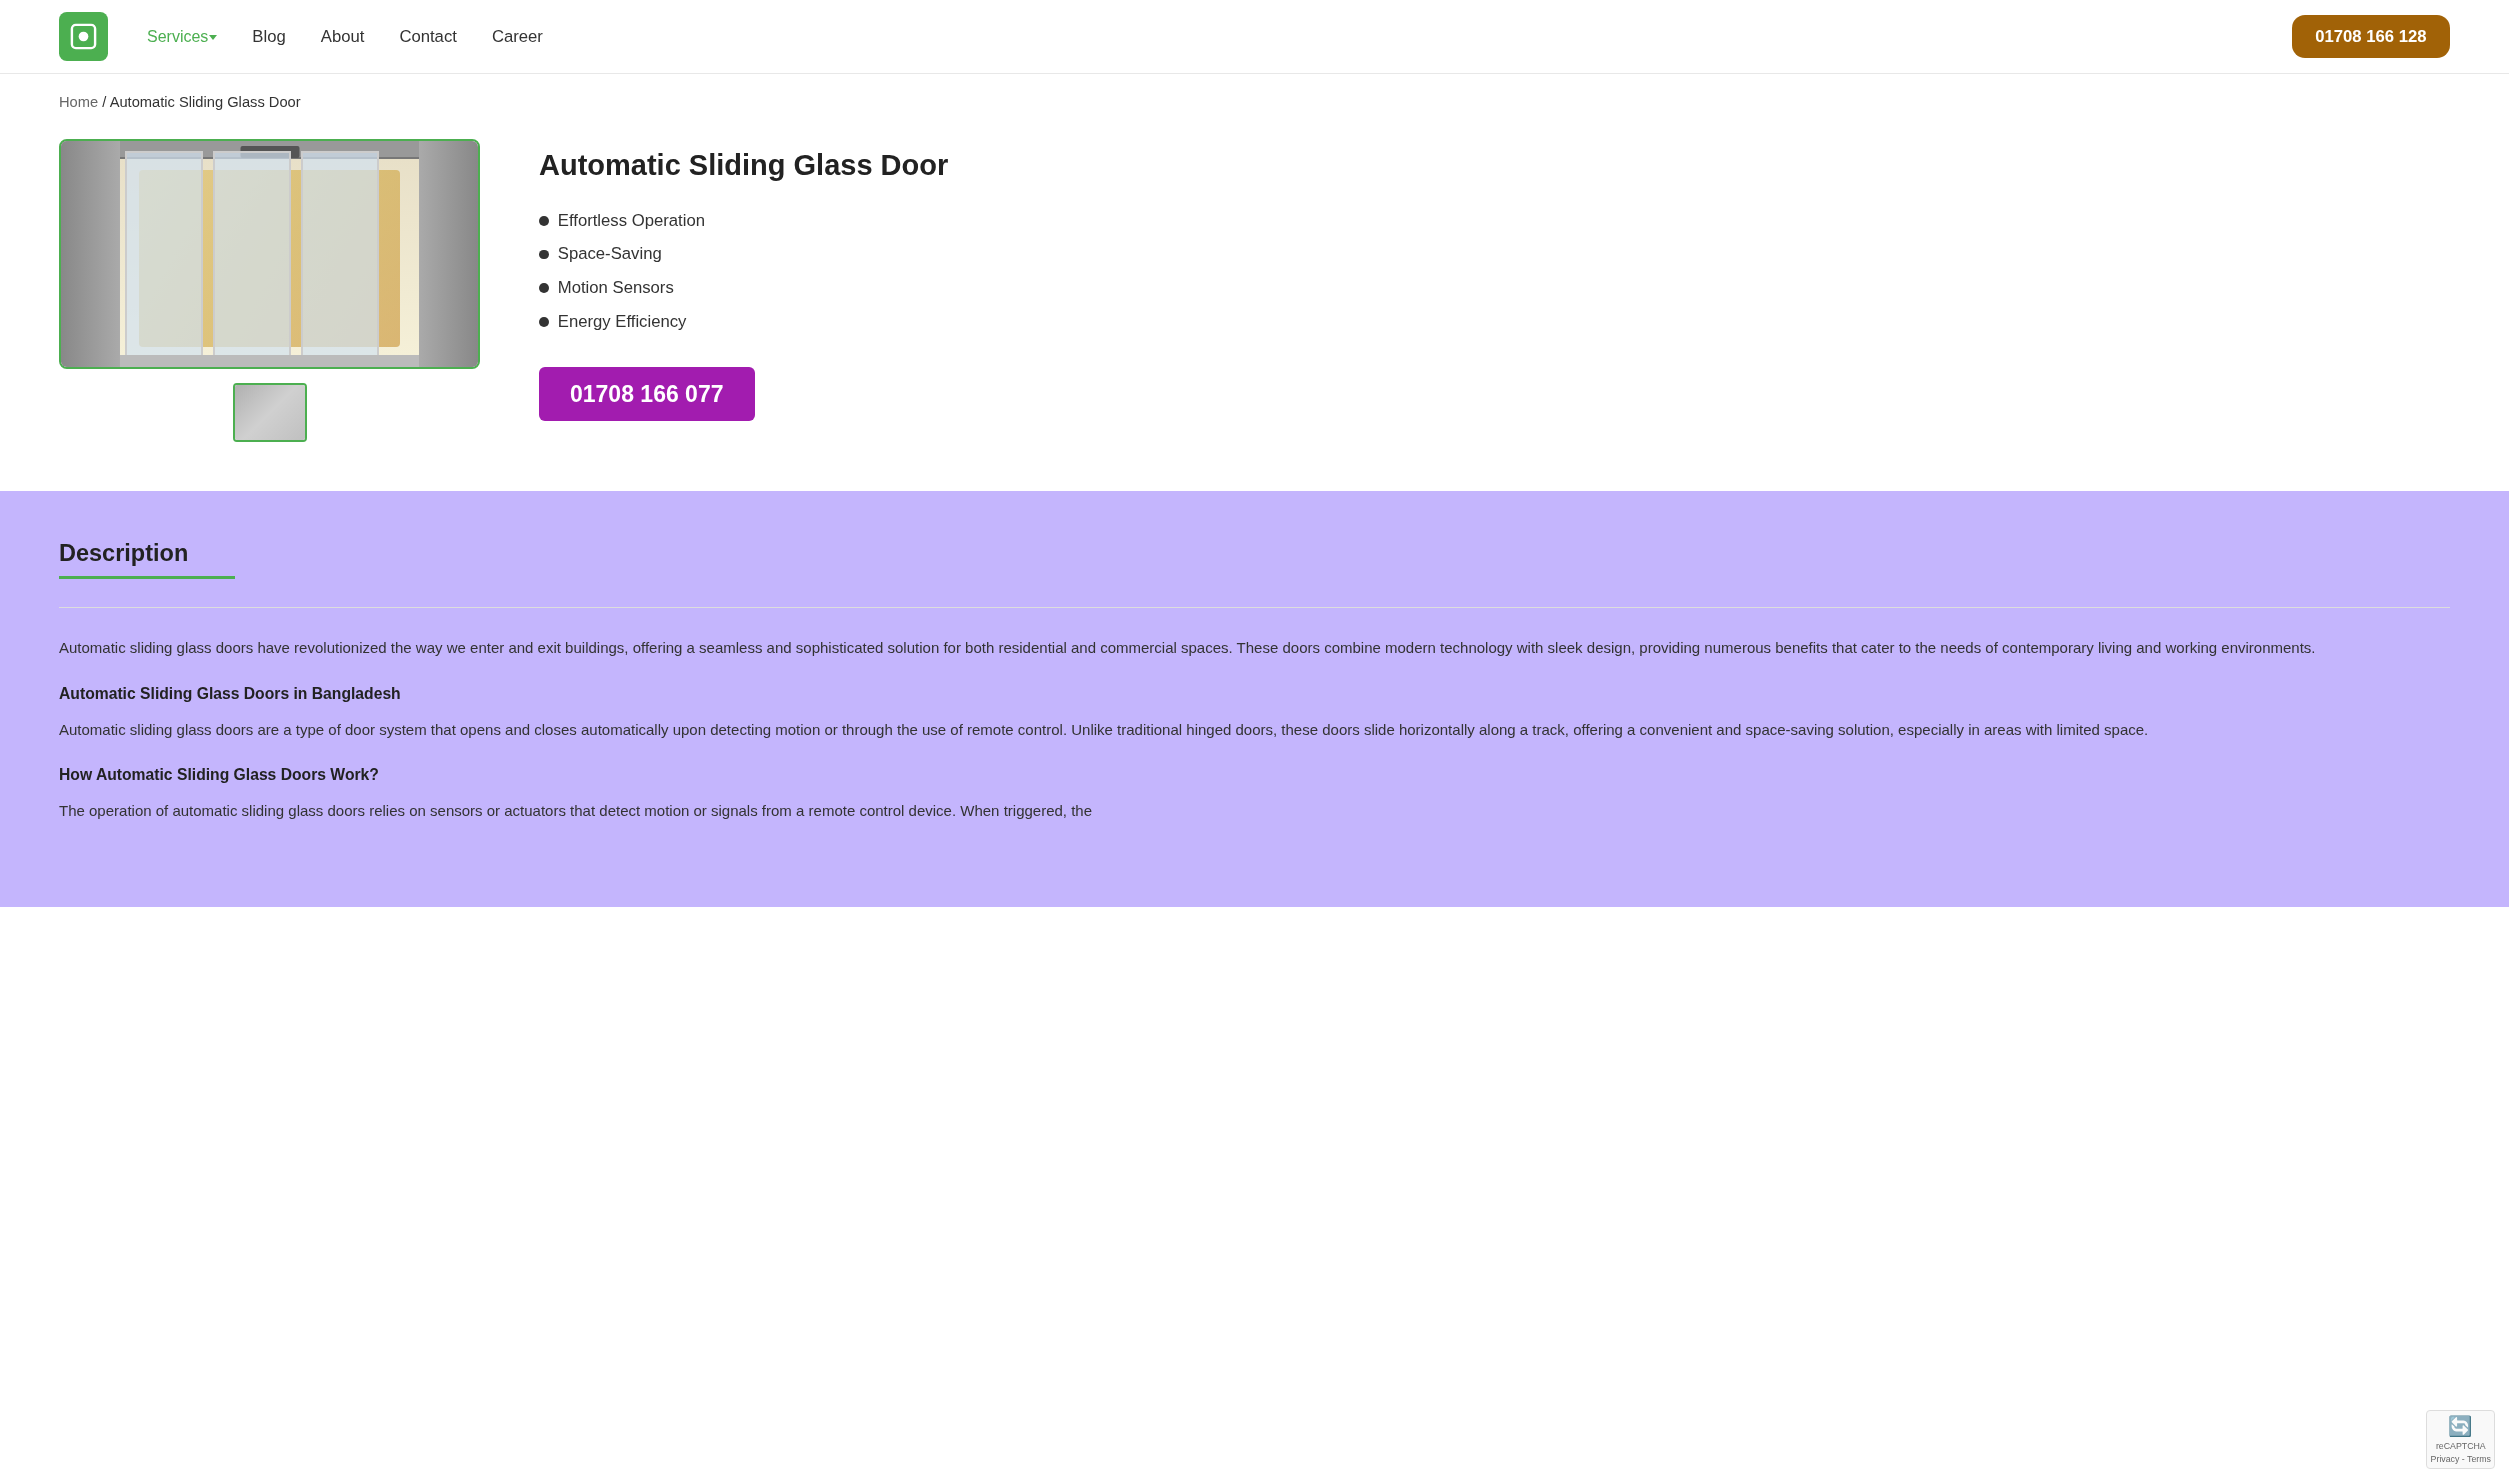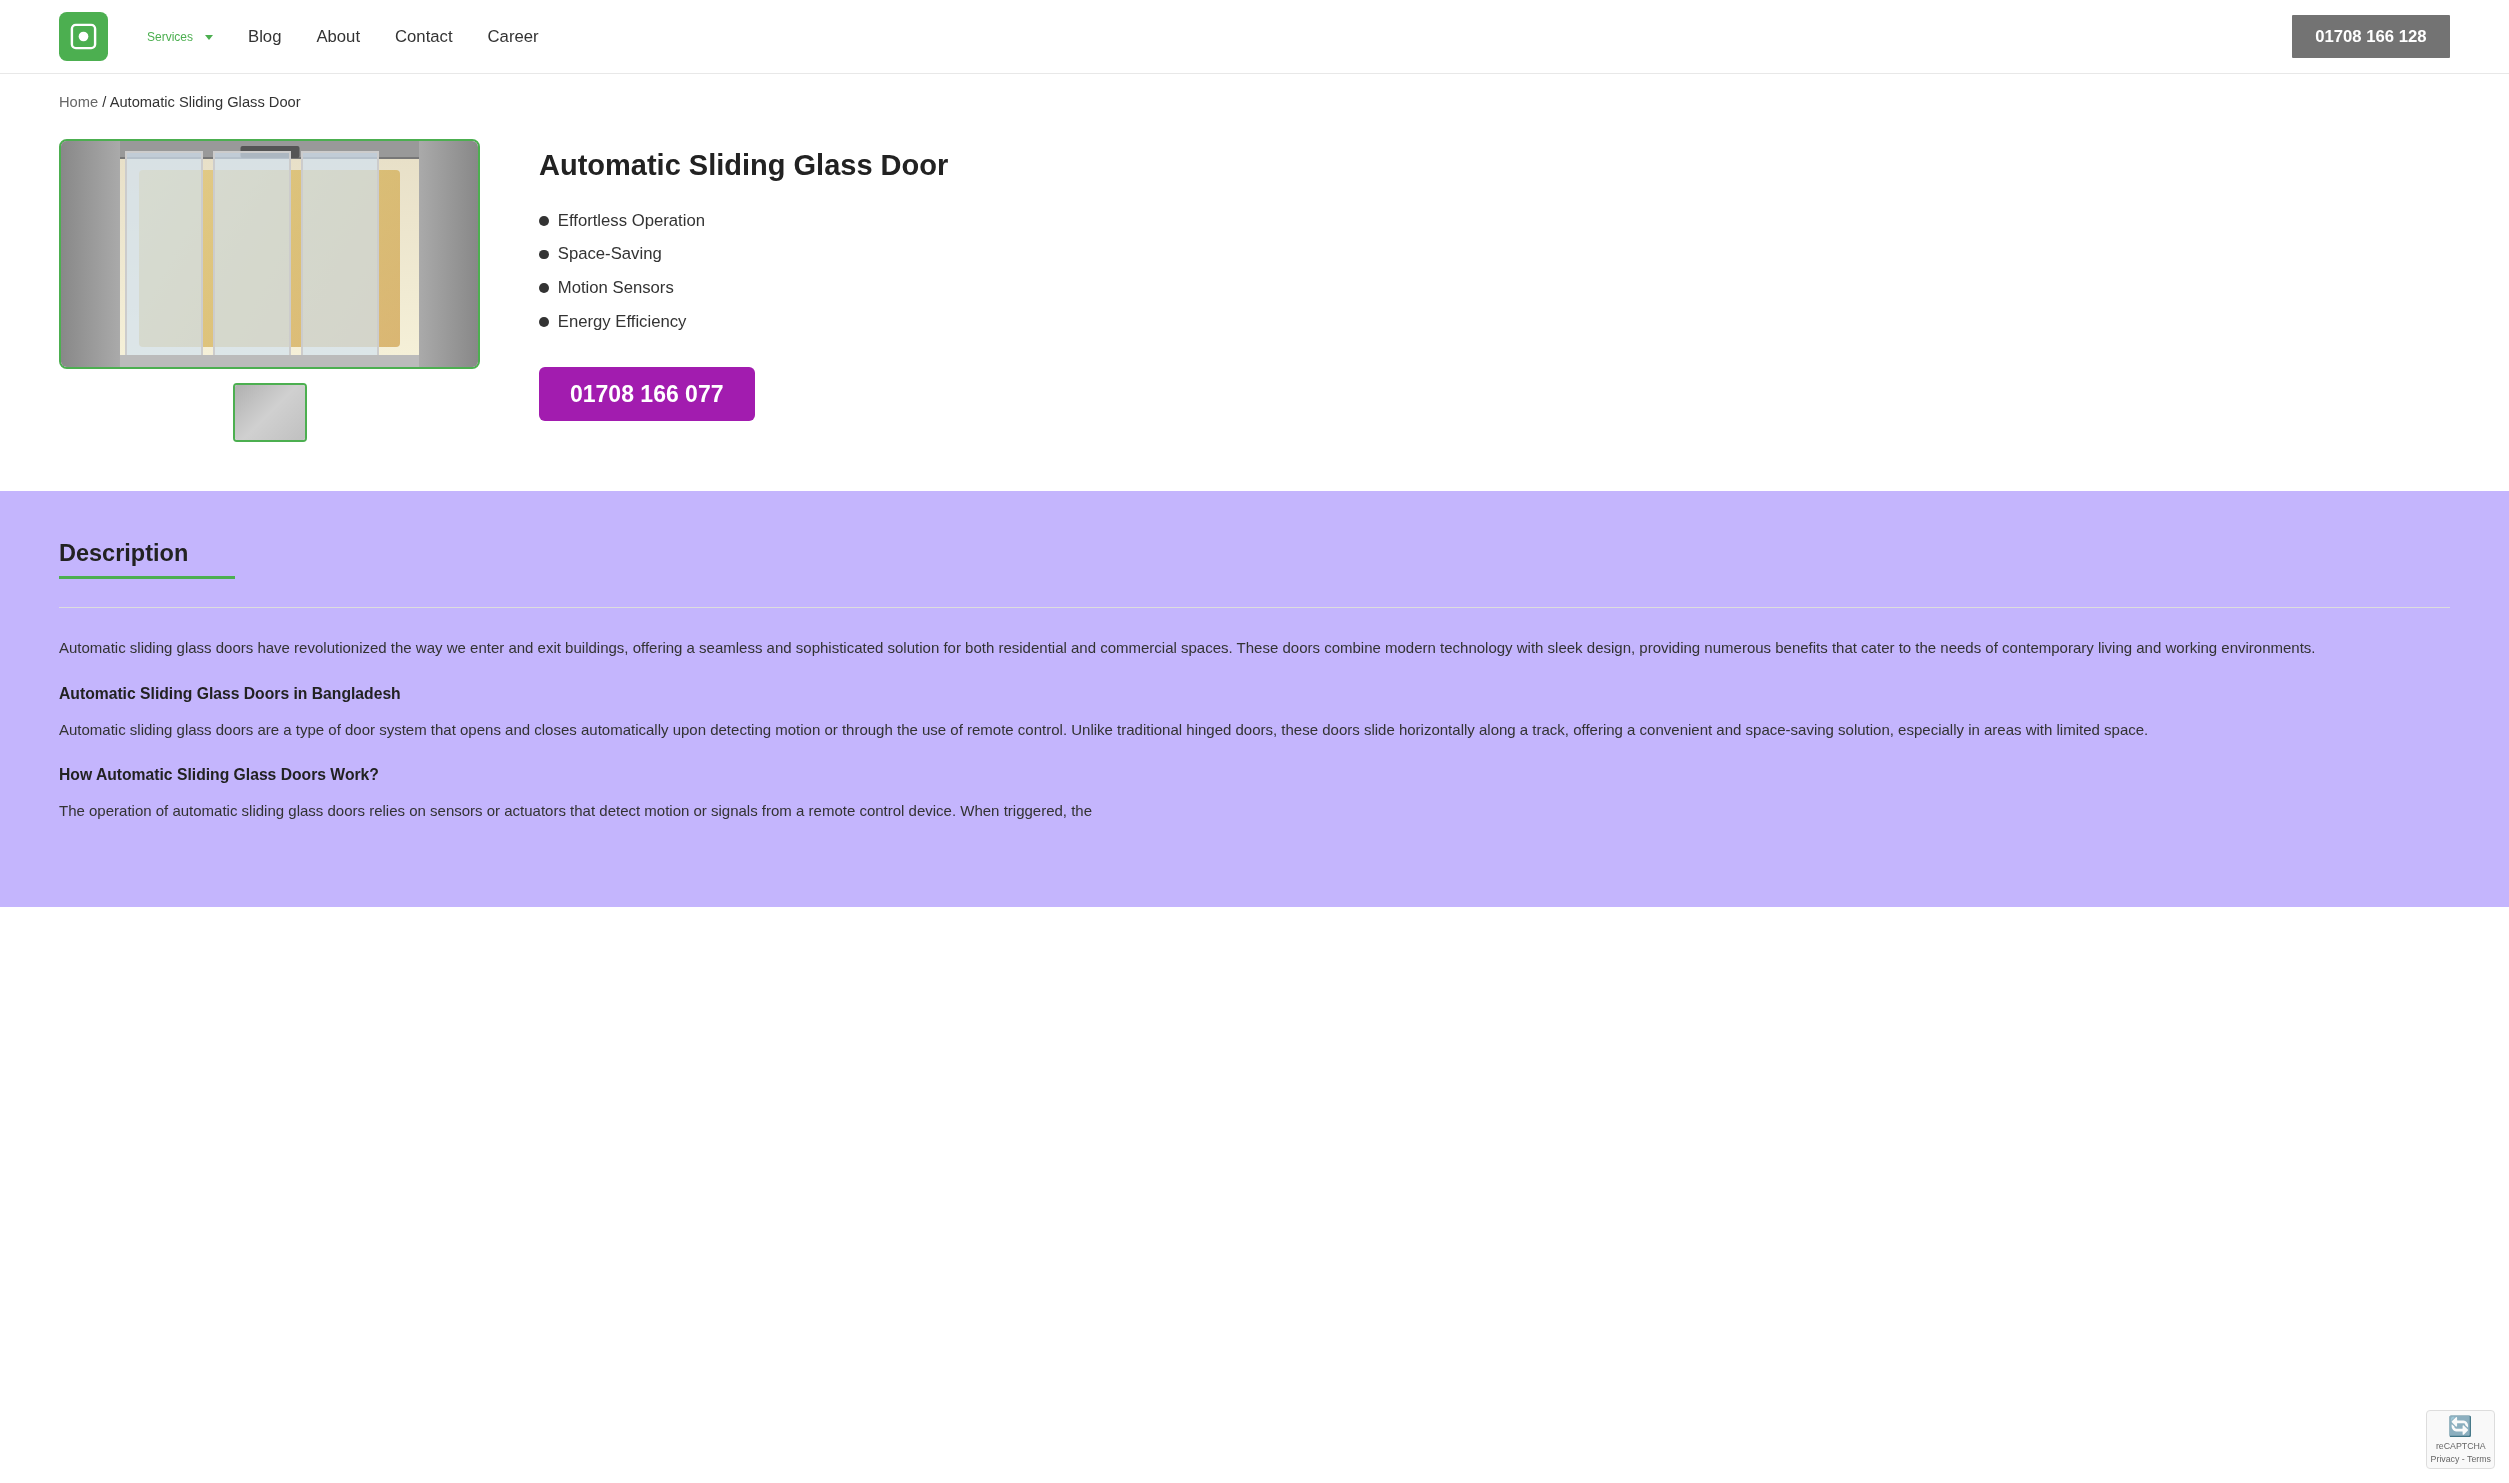--- a/index.html
+++ b/index.html
@@ -41,38 +41,38 @@
     }
     .nav-link {
       text-decoration: none;
       color: #333;
       font-size: 16.7px;
       cursor: pointer;
     }
     .nav-services {
       display: flex;
       align-items: center;
-      gap: 12px;
+      gap: 1px;
       color: #4caf50;
-      font-size: 12px;
+      font-size: 16px;
       cursor: pointer;
     }
     .chevron-down {
       width: 0;
       height: 0;
       border-left: 4.9px solid transparent;
       border-right: 4.9px solid transparent;
       border-top: 5.9px solid #4caf50;
       margin-top: 2px;
     }
     .header-phone-btn {
-      background: #737373;
+      background: #a16207;
       color: #fff;
       border: none;
-      border-radius: 1px;
+      border-radius: 13px;
       padding: 11.8px 23.5px;
       font-size: 16.7px;
       font-weight: bold;
       cursor: pointer;
     }
 
     
     .breadcrumb {
       padding: 19.6px 59px;
       font-size: 14.7px;

